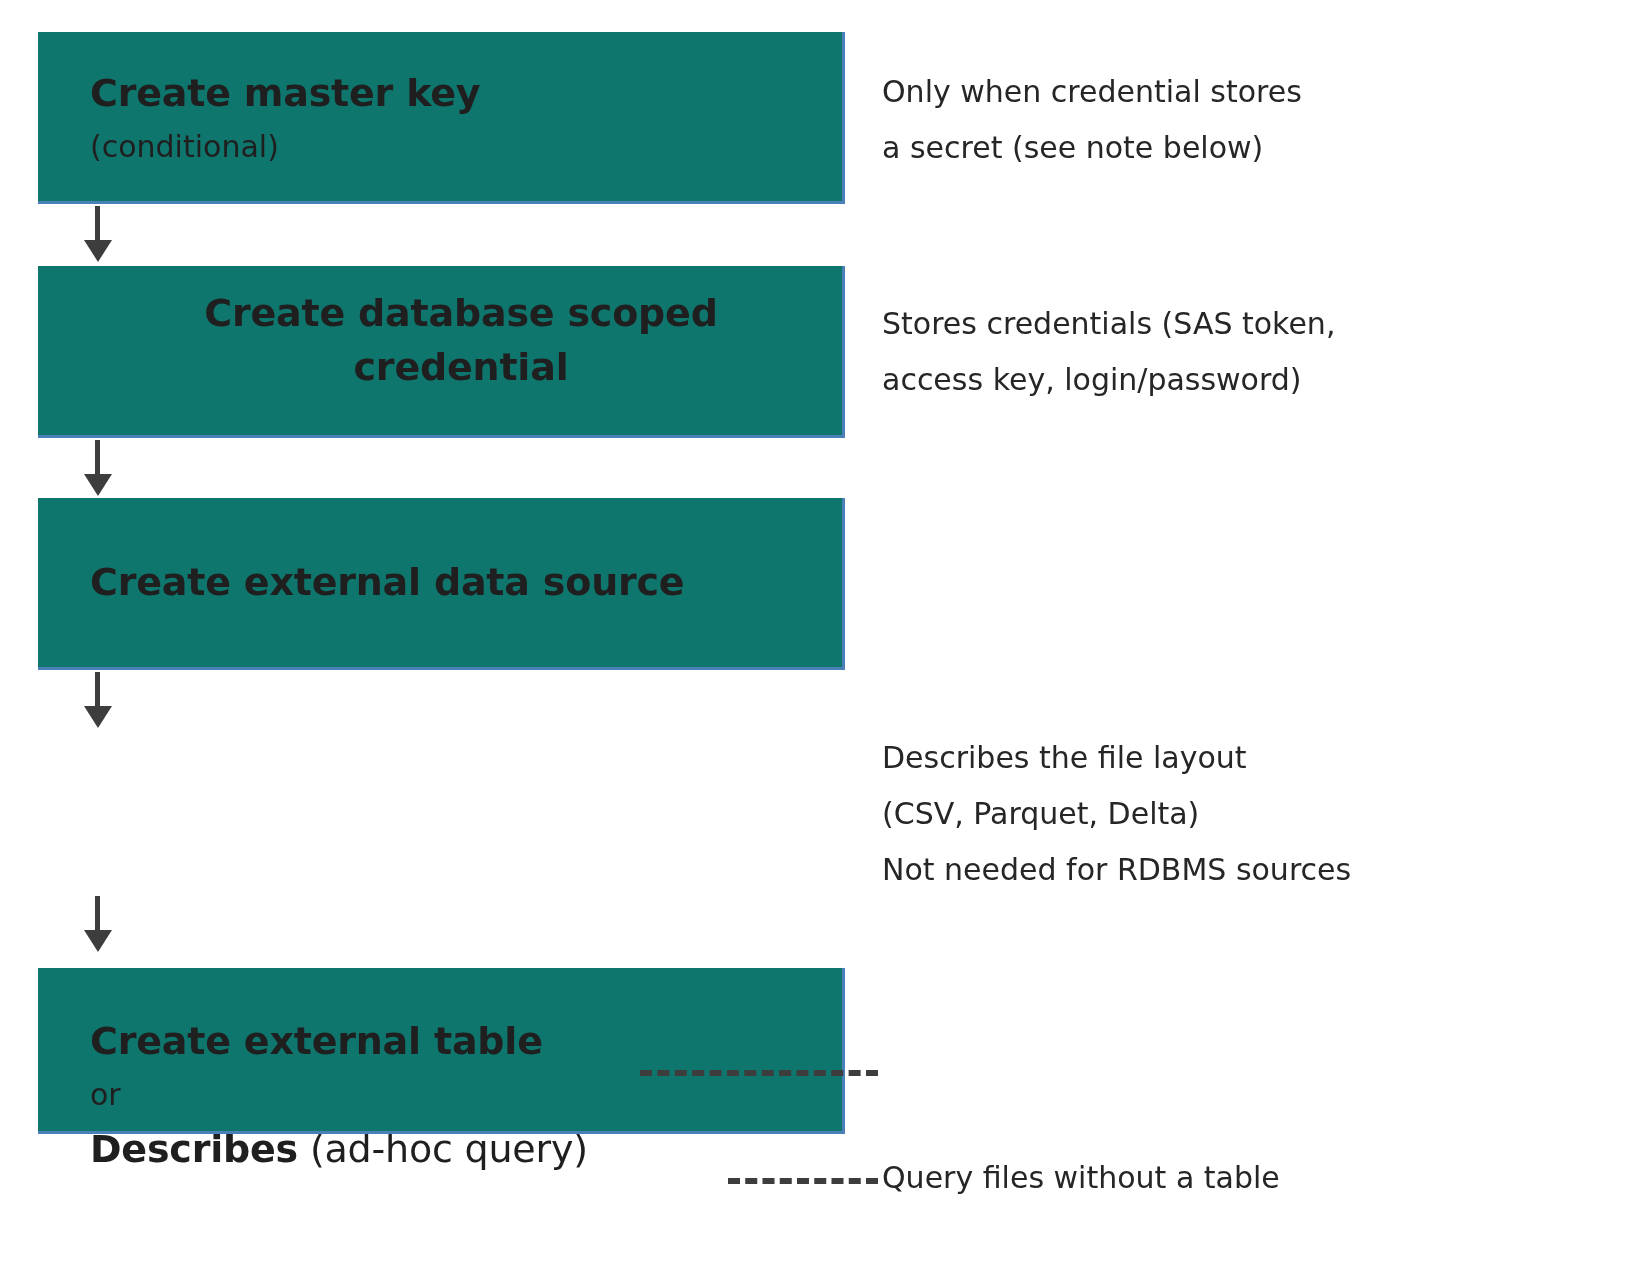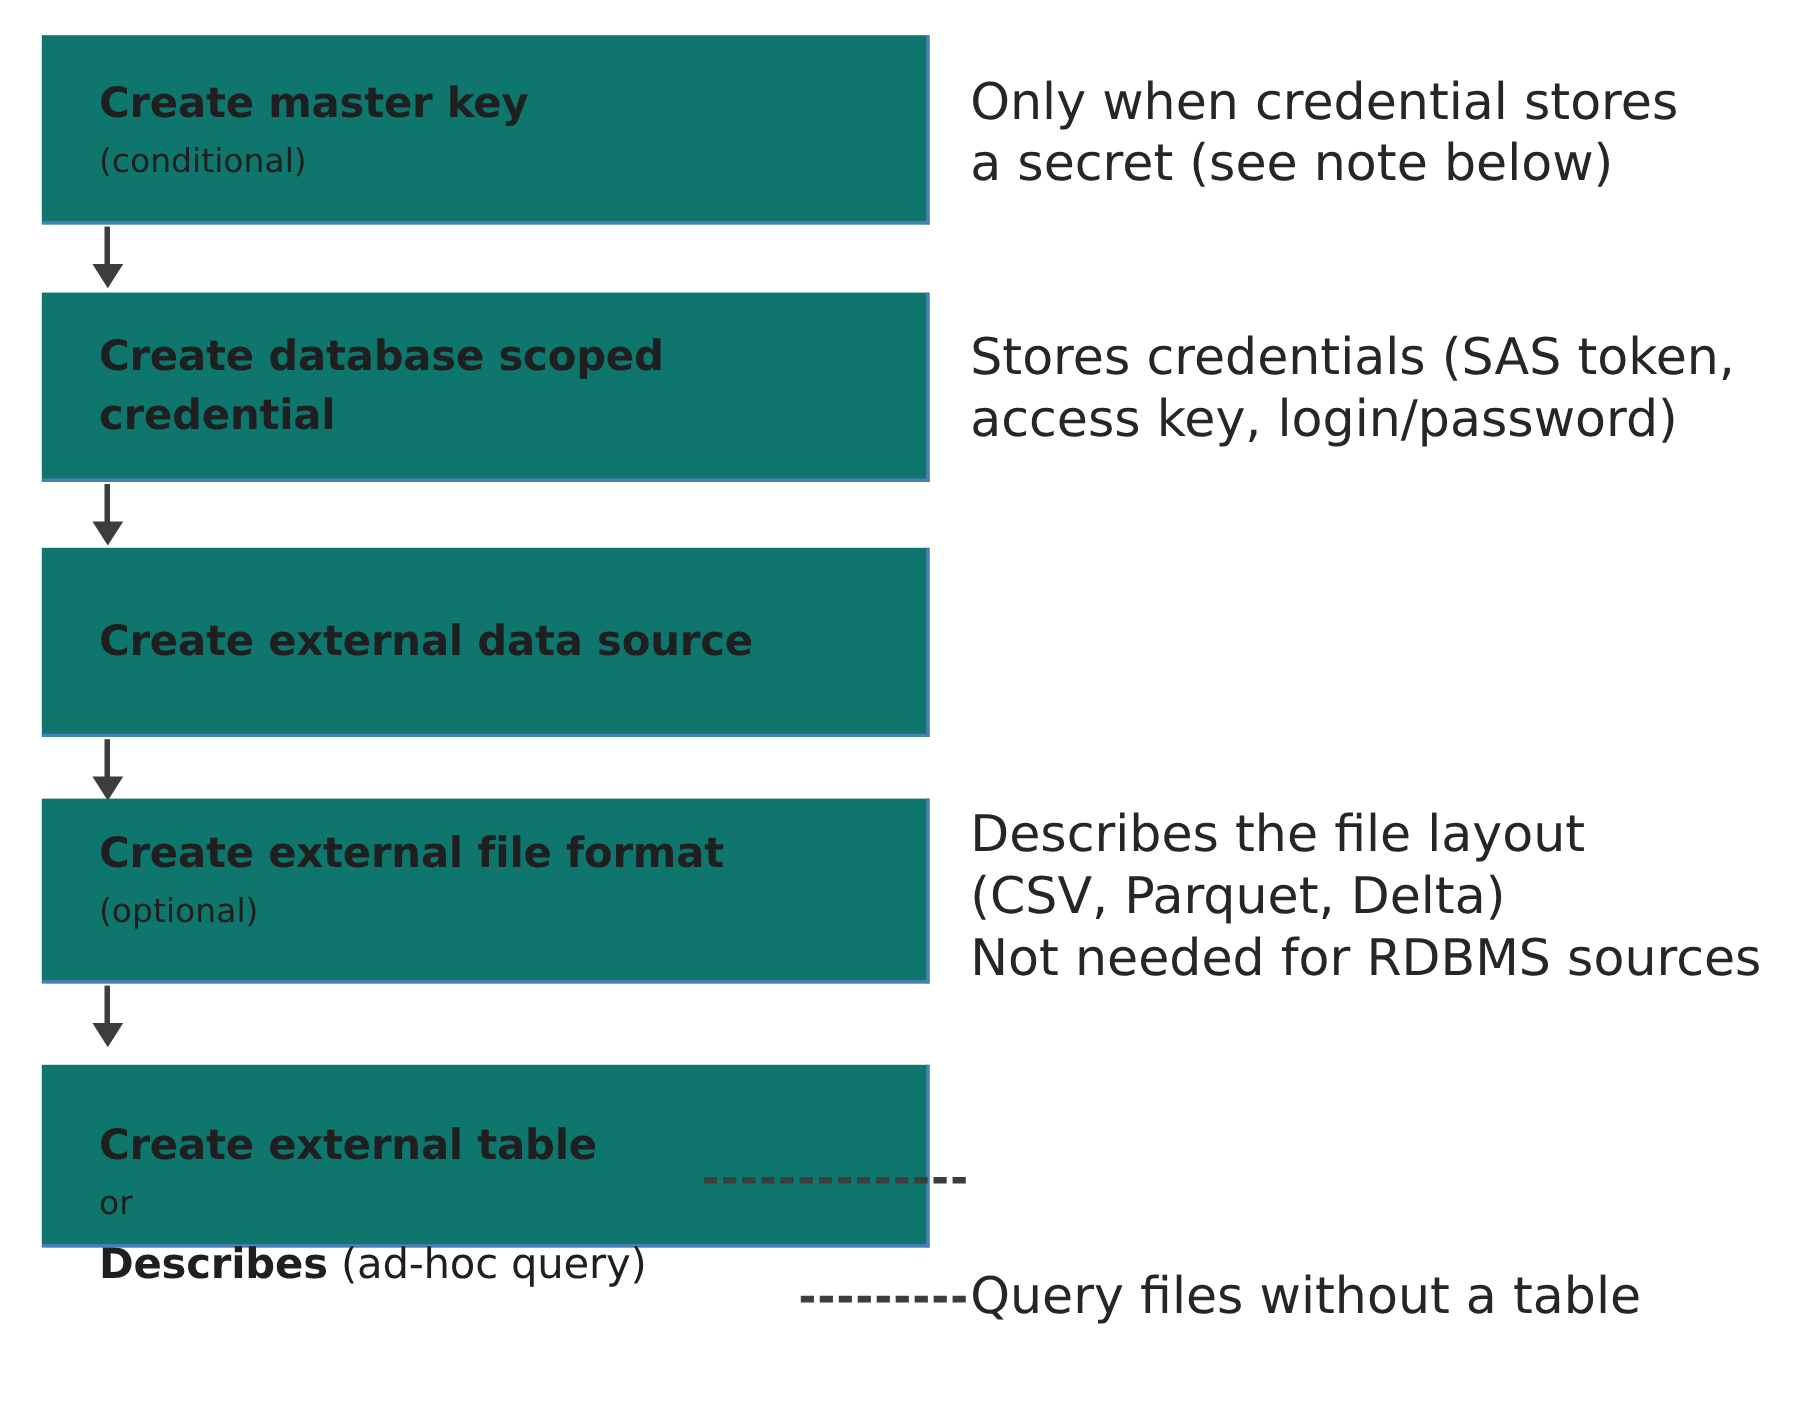--- a/index.html
+++ b/index.html
@@ -49,21 +49,21 @@
     white-space: nowrap;
   }
   .inline-normal {
     font-weight: normal;
   }
 
   
   .desc {
     position: absolute;
     left: 882px;
-    font-size: 46px;
+    font-size: 30px;
     line-height: 56px;
     color: #262626;
     white-space: pre-line;
   }
 
   
   .arrow {
     position: absolute;
     left: 84px;
     width: 28px;
@@ -105,21 +105,21 @@
   </div>
   <div class="desc" style="top:64px;">Only when credential stores
 a secret (see note below)</div>
 
   <div class="arrow" style="top:206px; height:56px;">
     <div class="stem" style="height:36px;"></div>
     <div class="head" style="top:34px;"></div>
   </div>
 
   <div class="box" style="left:38px; top:266px; width:807px; height:172px;">
-    <div class="box-inner" style="top:30px;">
+    <div class="box-inner" style="top:20px;text-align:center;">
       <div class="box-title" style="white-space:pre-line;">Create database scoped
 credential</div>
     </div>
   </div>
   <div class="desc" style="top:296px;">Stores credentials (SAS token,
 access key, login/password)</div>
 
   <div class="arrow" style="top:440px; height:56px;">
     <div class="stem" style="height:36px;"></div>
     <div class="head" style="top:34px;"></div>
@@ -129,26 +129,20 @@
     <div class="box-inner" style="top:57px;">
       <div class="box-title">Create external data source</div>
     </div>
   </div>
 
   <div class="arrow" style="top:672px; height:56px;">
     <div class="stem" style="height:36px;"></div>
     <div class="head" style="top:34px;"></div>
   </div>
 
-  <div class="box" style="left:38px; top:726px; width:807px; height:168px;">
-    <div class="box-inner" style="top:22px;">
-      <div class="box-title">Create external file format</div>
-      <div class="box-sub">(optional)</div>
-    </div>
-  </div>
   <div class="desc" style="top:730px;">Describes the file layout
 (CSV, Parquet, Delta)
 Not needed for RDBMS sources</div>
 
   <div class="arrow" style="top:896px; height:56px;">
     <div class="stem" style="height:36px;"></div>
     <div class="head" style="top:34px;"></div>
   </div>
 
   <div class="box" style="left:38px; top:968px; width:807px; height:166px;">

